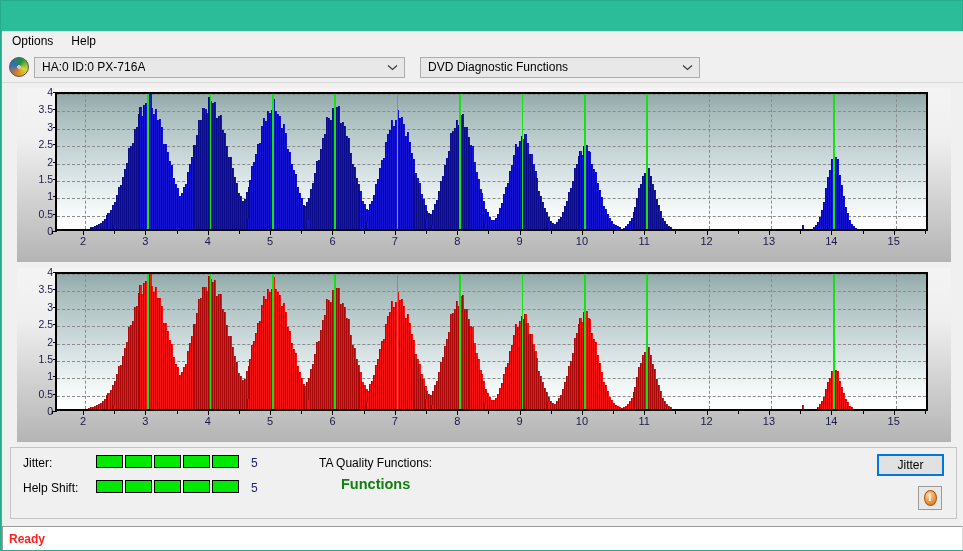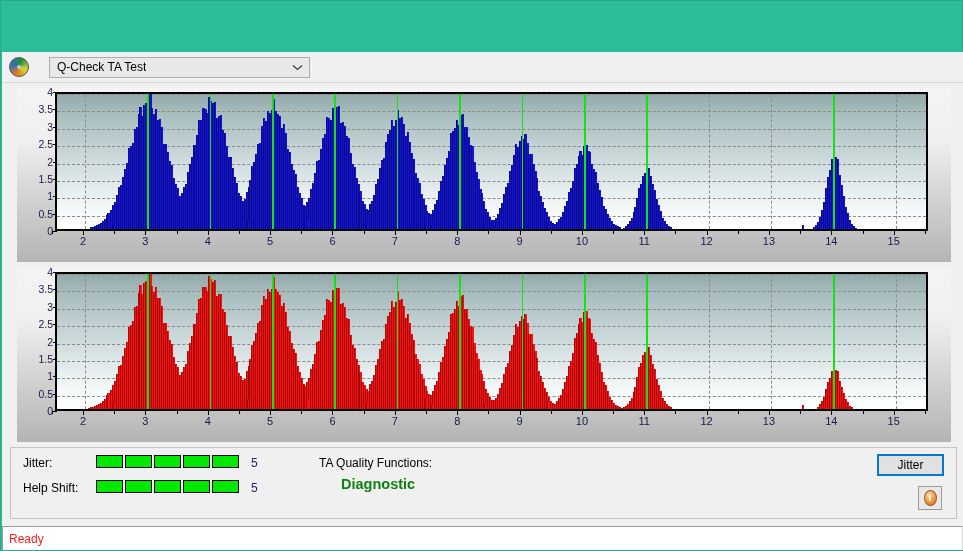--- a/index.html
+++ b/index.html
@@ -232,43 +232,55 @@
   #statusbar {
     position: absolute; left: 1px; top: 525px;
     width: 961px; height: 24px;
     background: #ffffff;
     border-top: 1px solid #9b9b9b;
     border-left: 1px solid #9b9b9b;
     border-right: 1px solid #d9d9d9;
     display: flex; align-items: center;
   }
   #status-text {
-    font-size: 12px; color: #ff2020; padding-left: 6px;
+    font-size: 12px; color: #ff2020; padding-left: 6px; font-weight: bold;
   }
 </style>
 </head>
 <body>
 
 <div id="window">
 
 
+  <div id="menubar">
+    <div class="menu-item">Options</div>
+    <div class="menu-item">Help</div>
+  </div>
 
   <div id="toolbar">
     <div id="disc-icon"></div>
 
-
-
-    <div class="combo" id="combo-test">
-      <div class="ctext">Q-Check TA Test</div>
+    <div class="combo" id="combo-drive">
+      <div class="ctext">HA:0 ID:0  PX-716A</div>
       <div class="carrow">
         <svg width="11" height="7" viewBox="0 0 11 7">
             <polyline points="1,1.5 5.5,5.5 10,1.5" fill="none" stroke="#3a3a3a" stroke-width="1.2"></polyline>
           </svg>
       </div>
     </div>
+
+    <div class="combo" id="combo-func">
+      <div class="ctext">DVD Diagnostic Functions</div>
+      <div class="carrow">
+        <svg width="11" height="7" viewBox="0 0 11 7">
+            <polyline points="1,1.5 5.5,5.5 10,1.5" fill="none" stroke="#3a3a3a" stroke-width="1.2"></polyline>
+          </svg>
+      </div>
+    </div>
+
   </div>
 
   <div id="body-area">
 
     <div class="chart-panel" id="panel-top">
       <div class="ytickwrap">
           <div class="ylab" style="top: 143px;">0</div>
           <div class="ytick" style="top: 143px;"></div>
           <div class="ylab" style="top: 125.625px;">0.5</div>
           <div class="ytick" style="top: 125.625px;"></div>
@@ -1147,21 +1159,21 @@
       <div class="meter" id="peak-meter">
           <div class="seg"></div>
           <div class="seg"></div>
           <div class="seg"></div>
           <div class="seg"></div>
           <div class="seg"></div>
         </div>
       <div class="meter-val" id="peak-val">5</div>
 
       <div class="res-label" id="ta-label">TA Quality Functions:</div>
-      <div id="ta-value">Diagnostic</div>
+      <div id="ta-value">Functions</div>
 
       <div id="start-btn">
         <span>Jitter</span>
       </div>
 
       <div id="info-btn">
         <div id="info-glyph">
           <span>i</span>
         </div>
       </div>

